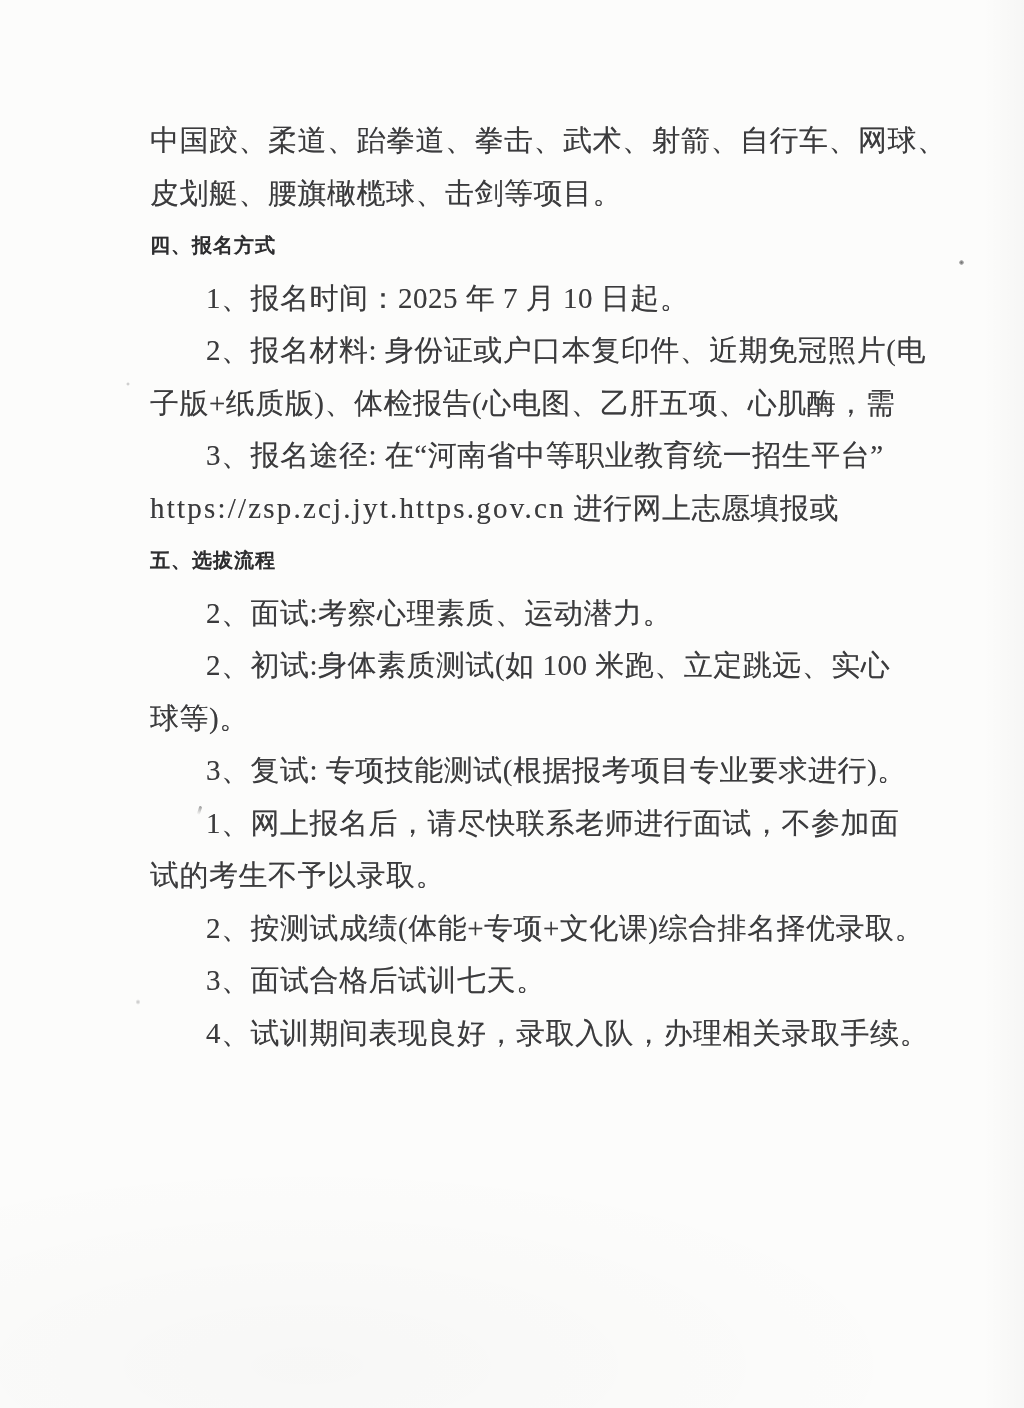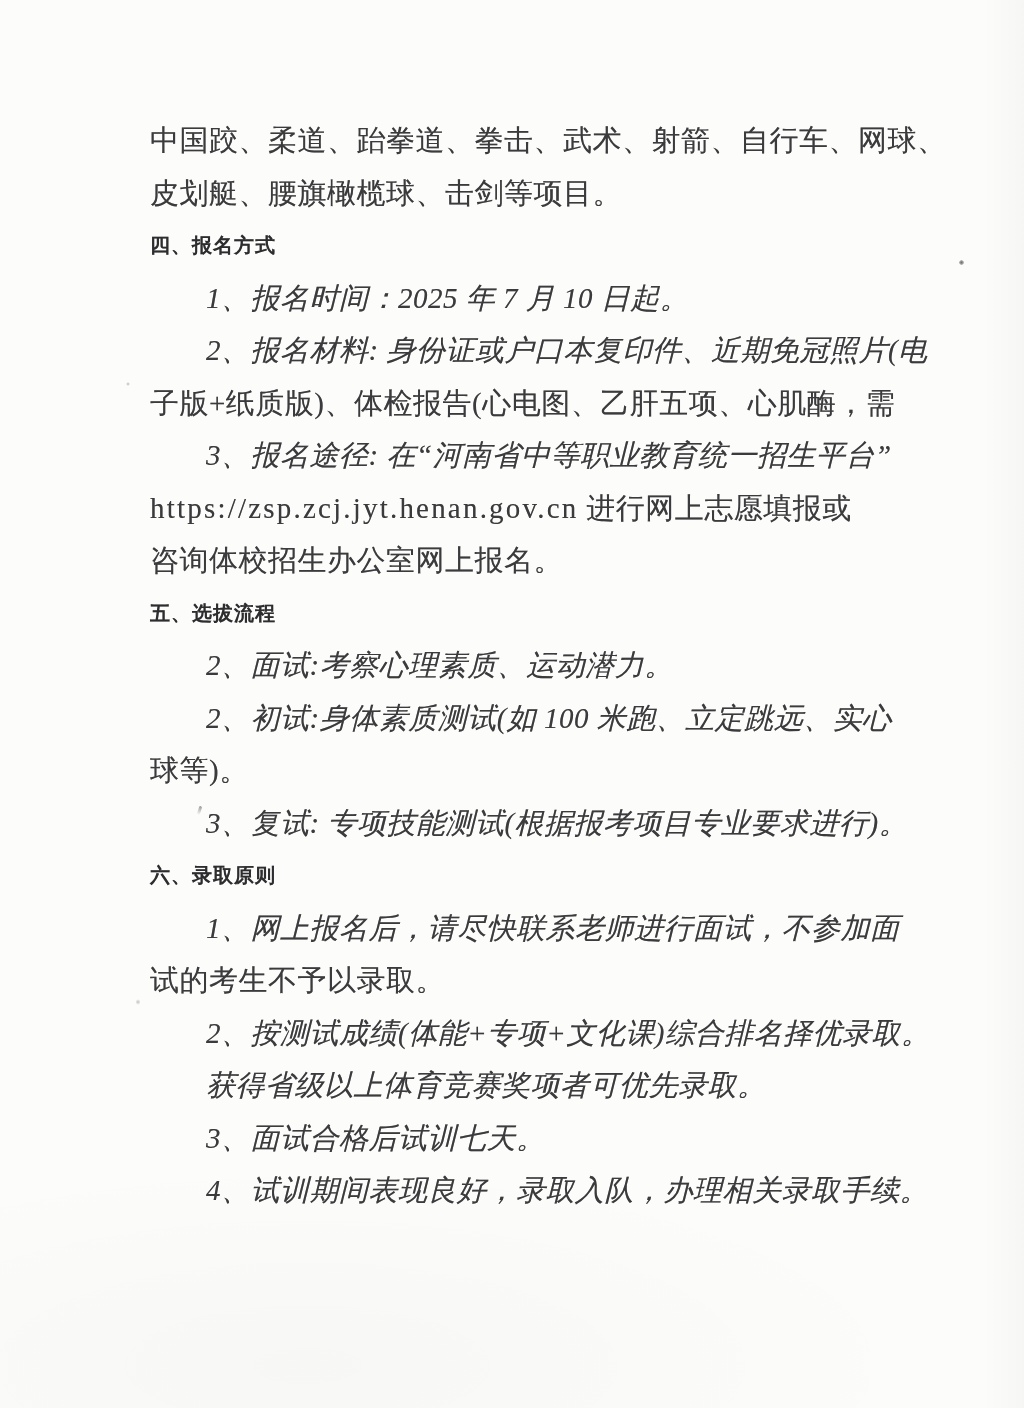--- a/index.html
+++ b/index.html
@@ -28,21 +28,20 @@
     height: 52.5px;
     line-height: 52.5px;
     font-size: 29px;
     color: #3b3b3d;
     letter-spacing: 0.5px;
     white-space: nowrap;
     text-shadow: 0 0 0.6px rgba(60,60,60,0.45);
   }
   .ln.indent {
     padding-left: 56px;
-    font-style: italic;
   }
   .ln.heading {
     font-family: "Liberation Sans", "DejaVu Sans", sans-serif;
     font-weight: bold;
     color: #2d2d2f;
     font-size: 20px;
     letter-spacing: 1px;
   }
   .url {
     letter-spacing: 2.2px;
@@ -77,32 +76,29 @@
 
 <div class="page">
   <div class="text-block">
     <div class="ln">中国跤、柔道、跆拳道、拳击、武术、射箭、自行车、网球、</div>
     <div class="ln">皮划艇、腰旗橄榄球、击剑等项目。</div>
     <div class="ln heading">四、报名方式</div>
     <div class="ln indent">1、报名时间：2025 年 7 月 10 日起。</div>
     <div class="ln indent">2、报名材料: 身份证或户口本复印件、近期免冠照片(电</div>
     <div class="ln">子版+纸质版)、体检报告(心电图、乙肝五项、心肌酶，需</div>
     <div class="ln indent">3、报名途径: 在“河南省中等职业教育统一招生平台”</div>
-    <div class="ln"><span class="url">https://zsp.zcj.jyt.henan.gov.cn</span><span> 进行网上志愿填报或</span></div>
-    <div class="ln">咨询体校招生办公室网上报名。</div>
+    <div class="ln"><span class="url">https://zsp.zcj.jyt.https.gov.cn</span><span> 进行网上志愿填报或</span></div>
     <div class="ln heading">五、选拔流程</div>
     <div class="ln indent">2、面试:考察心理素质、运动潜力。</div>
     <div class="ln indent">2、初试:身体素质测试(如 100 米跑、立定跳远、实心</div>
     <div class="ln">球等)。</div>
     <div class="ln indent">3、复试: 专项技能测试(根据报考项目专业要求进行)。</div>
-    <div class="ln heading">六、录取原则</div>
     <div class="ln indent">1、网上报名后，请尽快联系老师进行面试，不参加面</div>
     <div class="ln">试的考生不予以录取。</div>
     <div class="ln indent">2、按测试成绩(体能+专项+文化课)综合排名择优录取。</div>
-    <div class="ln indent">获得省级以上体育竞赛奖项者可优先录取。</div>
     <div class="ln indent">3、面试合格后试训七天。</div>
     <div class="ln indent">4、试训期间表现良好，录取入队，办理相关录取手续。</div>
   </div>
 
   <div class="speck speck-1"></div>
   <div class="speck speck-2"></div>
   <div class="speck speck-3"></div>
   <div class="speck speck-4"></div>
 </div>
 

